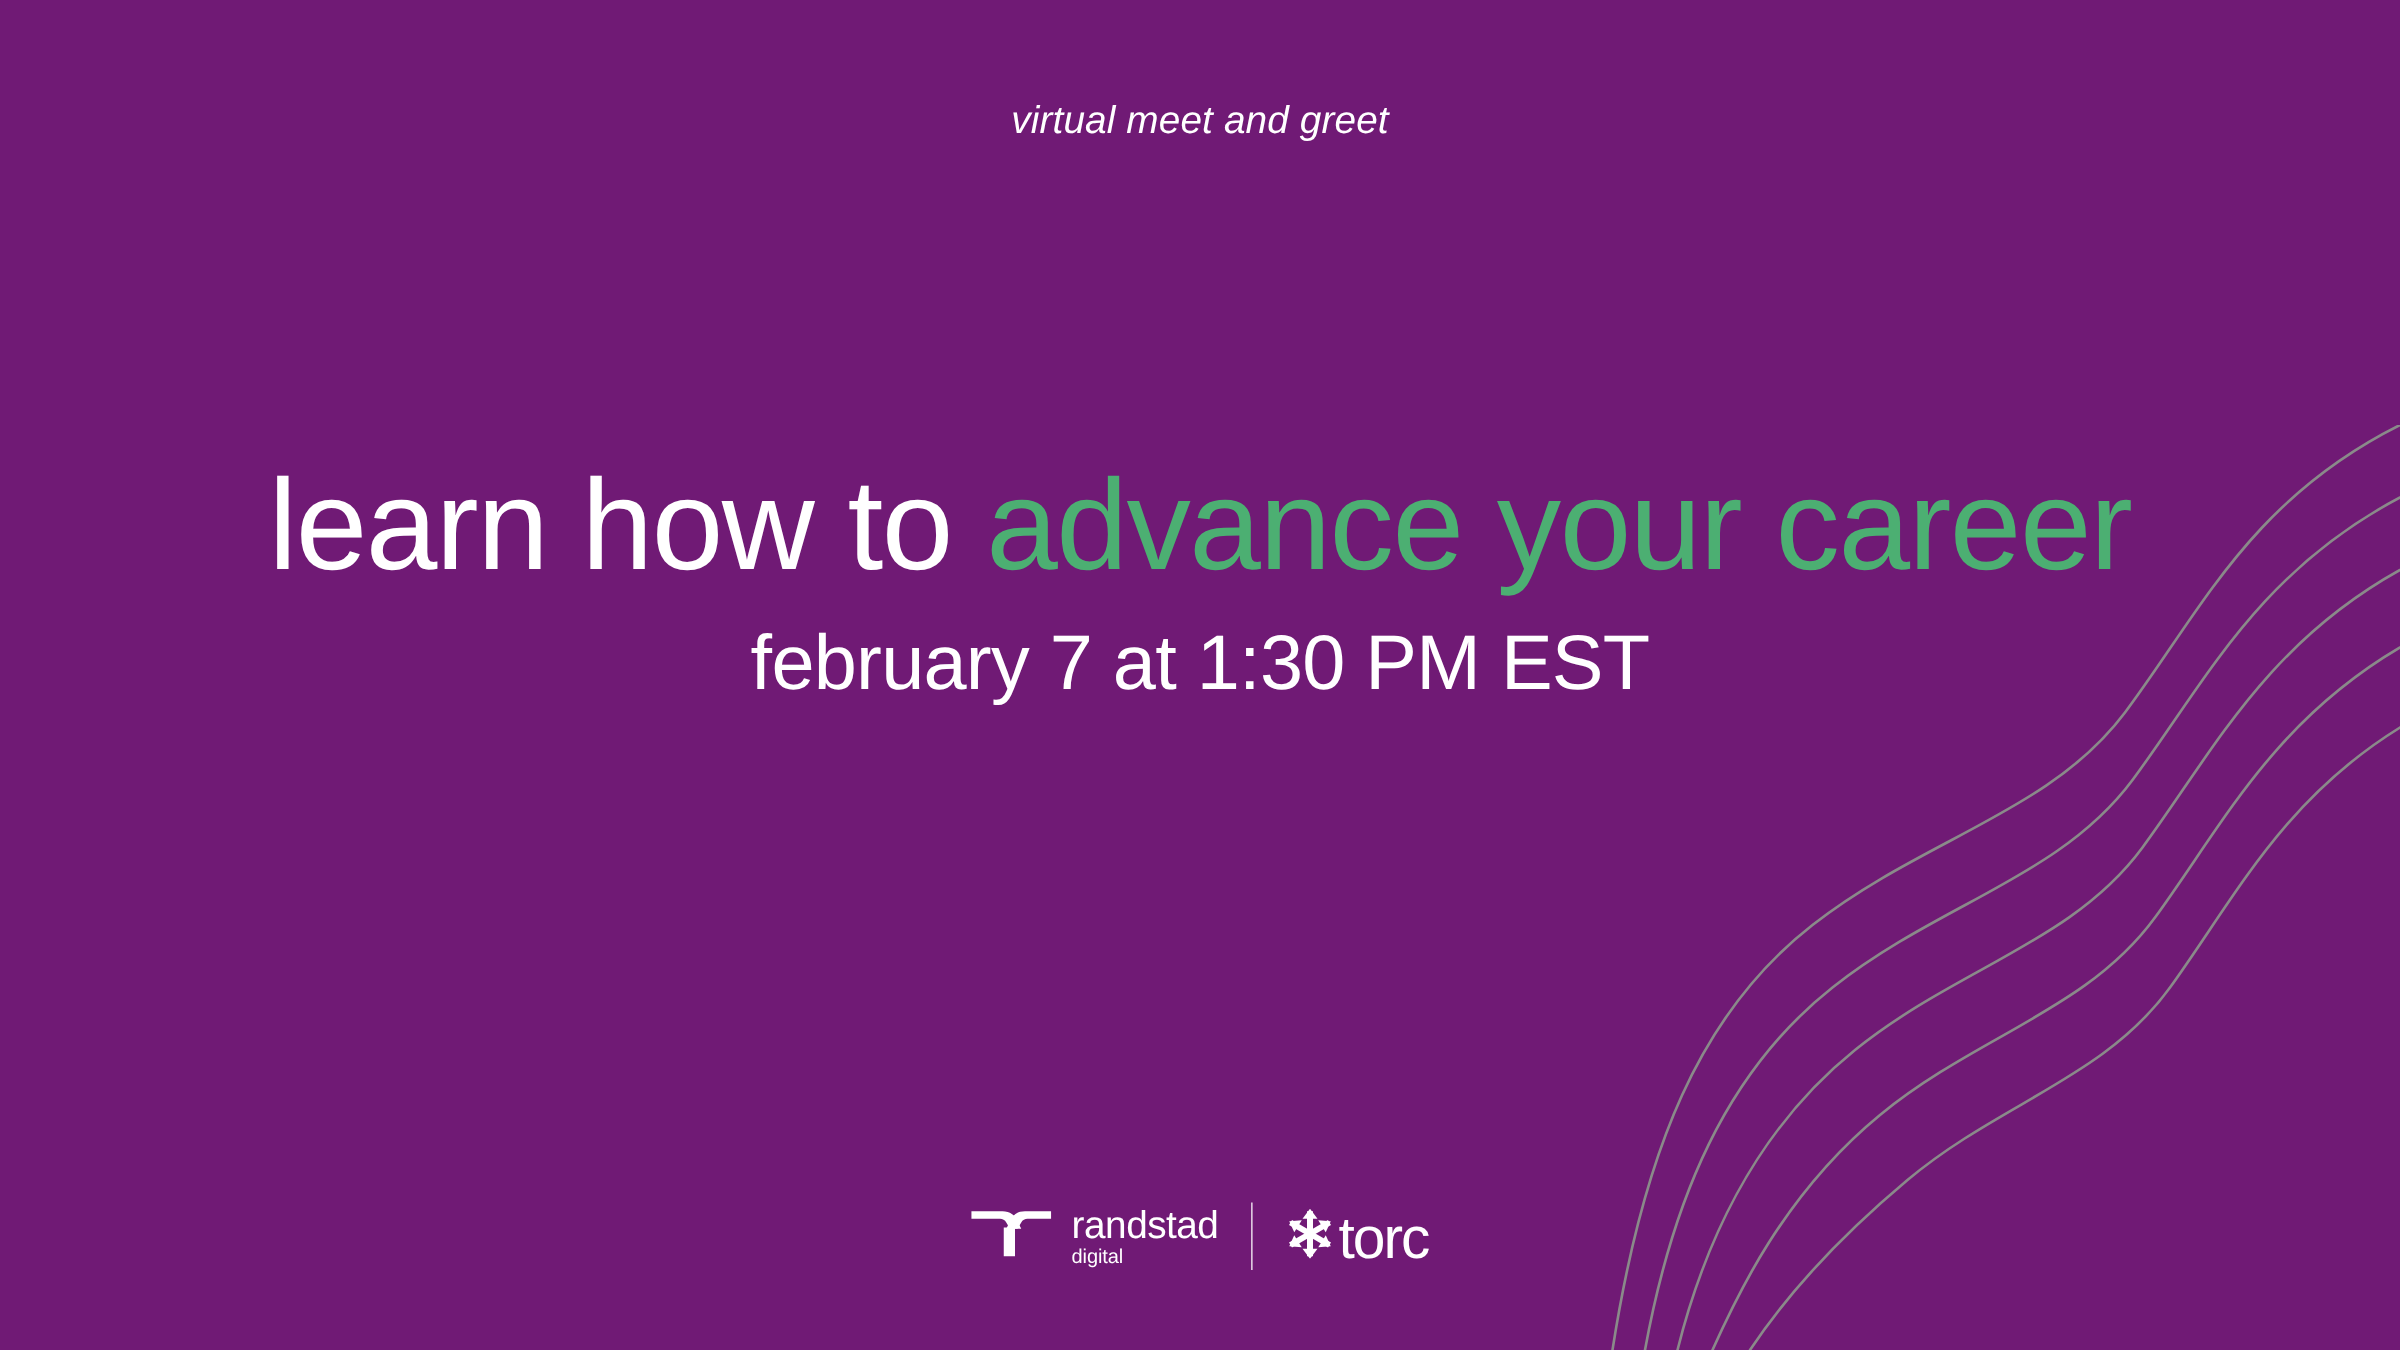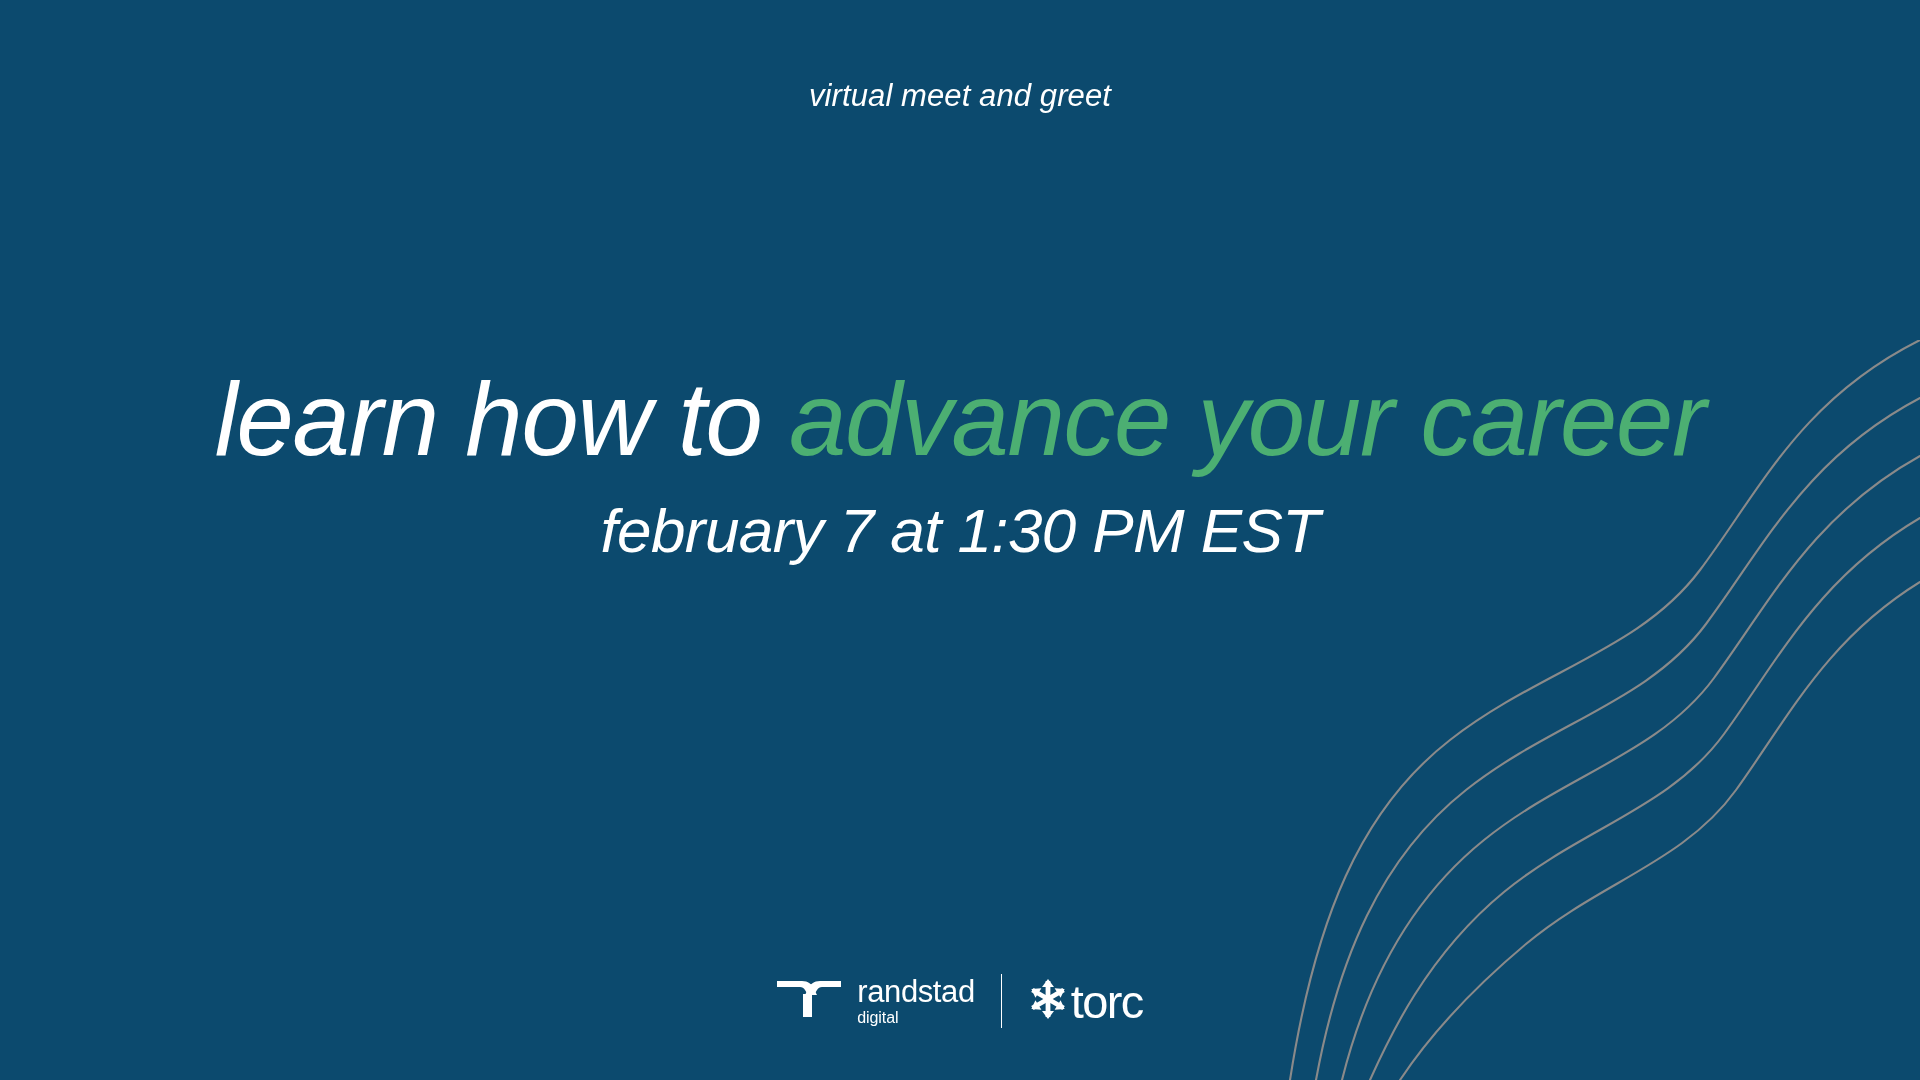--- a/index.html
+++ b/index.html
@@ -12,21 +12,21 @@
   }
 
   body {
     font-family:"Liberation Sans", sans-serif;
     position:relative;
   }
 
   .slide {
     position:absolute;
     inset:0;
-    background:#0c4a6e;
+    background:#701a75;
     overflow:hidden;
   }
 
   
   .waves {
     position:absolute;
     right:0;
     bottom:0;
     width:820px;
     height:740px;
@@ -52,21 +52,20 @@
   }
 
   
   .headline-block {
     position:absolute;
     top:352px;
     left:0;
     width:100%;
     text-align:center;
     padding:0 90px;
-    font-style:italic;
   }
 
   .headline {
     font-size:103px;
     font-weight:400;
     line-height:1.33;
     letter-spacing:-1.2px;
     color:#ffffff;
     white-space:nowrap;
   }
@@ -78,21 +77,21 @@
     font-weight:400;
     line-height:1.1;
     letter-spacing:-0.6px;
     color:#ffffff;
     white-space:nowrap;
   }
 
   
   .logo-lockup {
     position:absolute;
-    bottom:52px;
+    bottom:64px;
     left:0;
     width:100%;
     display:flex;
     justify-content:center;
     align-items:center;
     gap:0px;
   }
 
   .randstad-logo {
     display:flex;

